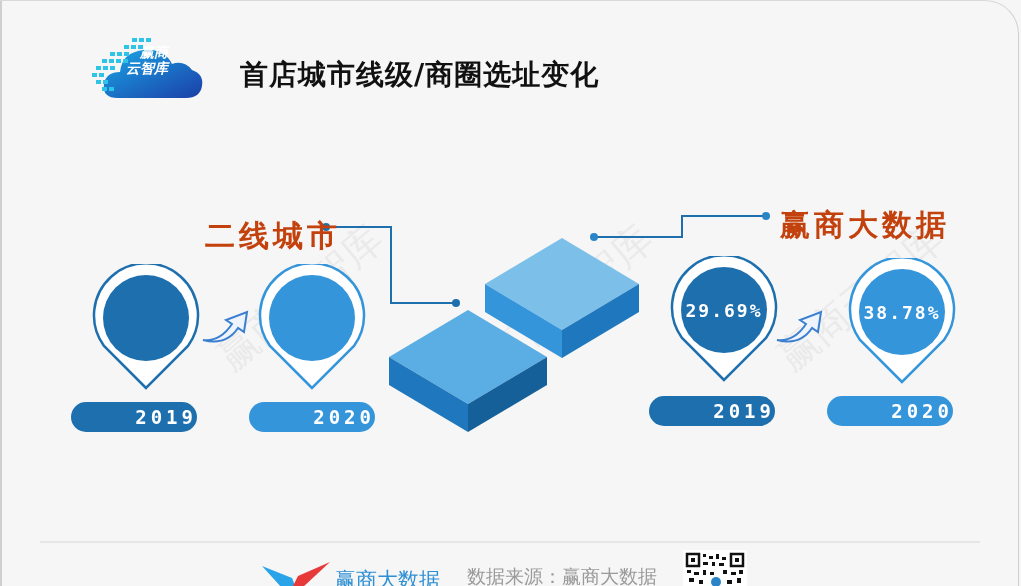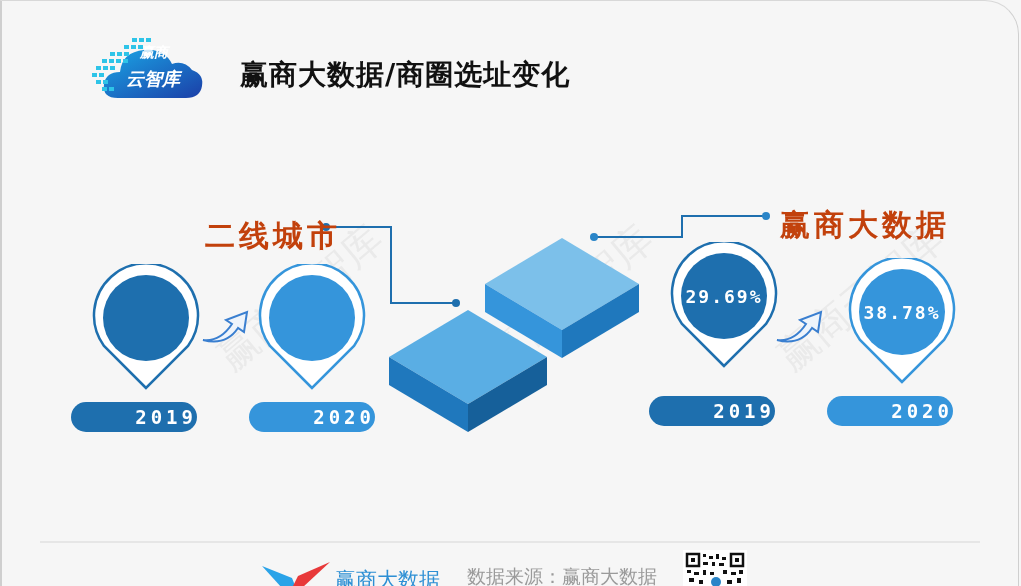--- a/index.html
+++ b/index.html
@@ -17,21 +17,21 @@
     box-sizing:border-box;
     background:#f6f6f6;
   }
   .logo { position:absolute; left:88px; top:28px; width:120px; height:76px; }
   .logo-text1 {
     position:absolute; left:140px; top:44px; color:#fff; font-weight:bold;
     font-size:14px; font-family:"DejaVu Sans", sans-serif; letter-spacing:0px;font-style:italic;
   }
   .logo-text2 {
     position:absolute; left:126px; top:60px; color:#fff; font-weight:bold;
-    font-size:18px; font-style:italic; font-family:"DejaVu Sans", sans-serif;margin-top:7px;
+    font-size:14px; font-style:italic; font-family:"DejaVu Sans", sans-serif;
   }
   .page-title {
     position:absolute; left:240px; top:56px; font-size:28px; font-weight:bold;
     color:#111; letter-spacing:1px; font-family:"DejaVu Sans", sans-serif;
   }
   .section-label {
     position:absolute; font-size:30px; font-weight:bold; color:#c2410c;
     letter-spacing:4px;
   }
   .pin { position:absolute; width:128px; height:132px; }
@@ -95,21 +95,21 @@
       <rect x="11" y="45" width="5" height="4"></rect>
     <rect x="8" y="52" width="5" height="4"></rect>
       <rect x="15" y="52" width="5" height="4"></rect>
     <rect x="14" y="59" width="5" height="4"></rect>
       <rect x="21" y="59" width="5" height="4"></rect>
   </g>
 </svg>
 <div class="logo-text1">赢商</div>
 <div class="logo-text2">云智库</div>
 
-<div class="page-title">赢商大数据/商圈选址变化</div>
+<div class="page-title">首店城市线级/商圈选址变化</div>
 
 <div class="watermark" style="left:200px;top:270px;">赢商云智库</div>
 <div class="watermark" style="left:470px;top:270px;">赢商云智库</div>
 <div class="watermark" style="left:760px;top:270px;">赢商云智库</div>
 
 <svg style="position:absolute;left:0;top:0;" width="1021" height="586">
   <g stroke="#1e6fae" stroke-width="2" fill="none">
     <polyline points="326,227 391,227 391,303 455,303"></polyline>
     <polyline points="594,237 682,237 682,216 766,216"></polyline>
   </g>
@@ -148,21 +148,21 @@
 <div class="pin" style="left:248px;top:264px;">
   <svg width="128" height="132" viewBox="0 0 128 132">
     <path d="M64 128 L22 86 A52 52 0 1 1 106 86 Z" fill="#fff" stroke="#3595db" stroke-width="2.5" transform="translate(0,-4)"></path>
     <circle cx="64" cy="54" r="43" fill="#3595db"></circle>
   </svg>
 </div>
 <div class="year-pill" style="left:249px;top:402px;background:#3595db;">2020</div>
 
 <div class="section-label" style="left:780px;top:205px;">赢商大数据</div>
 
-<div class="pin" style="left:660px;top:242px;">
+<div class="pin" style="left:660px;top:256px;">
   <svg width="128" height="132" viewBox="0 0 128 132">
     <path d="M64 128 L22 86 A52 52 0 1 1 106 86 Z" fill="#fff" stroke="#1e6fae" stroke-width="2.5" transform="translate(0,-4)"></path>
     <circle cx="64" cy="54" r="43" fill="#1e6fae"></circle>
   </svg>
   <div class="pin-value">29.69%</div>
 </div>
 <div class="year-pill" style="left:649px;top:396px;background:#1e6fae;">2019</div>
 
 <svg class="arrow" style="left:774px;top:306px;" viewBox="0 0 56 40">
   <path d="M3 34 Q20 36 32 18 L26 14 L47 6 L44 26 L38 22 Q26 40 3 34 Z" fill="#eef4fb" stroke="#3a7fd0" stroke-width="2"></path>

